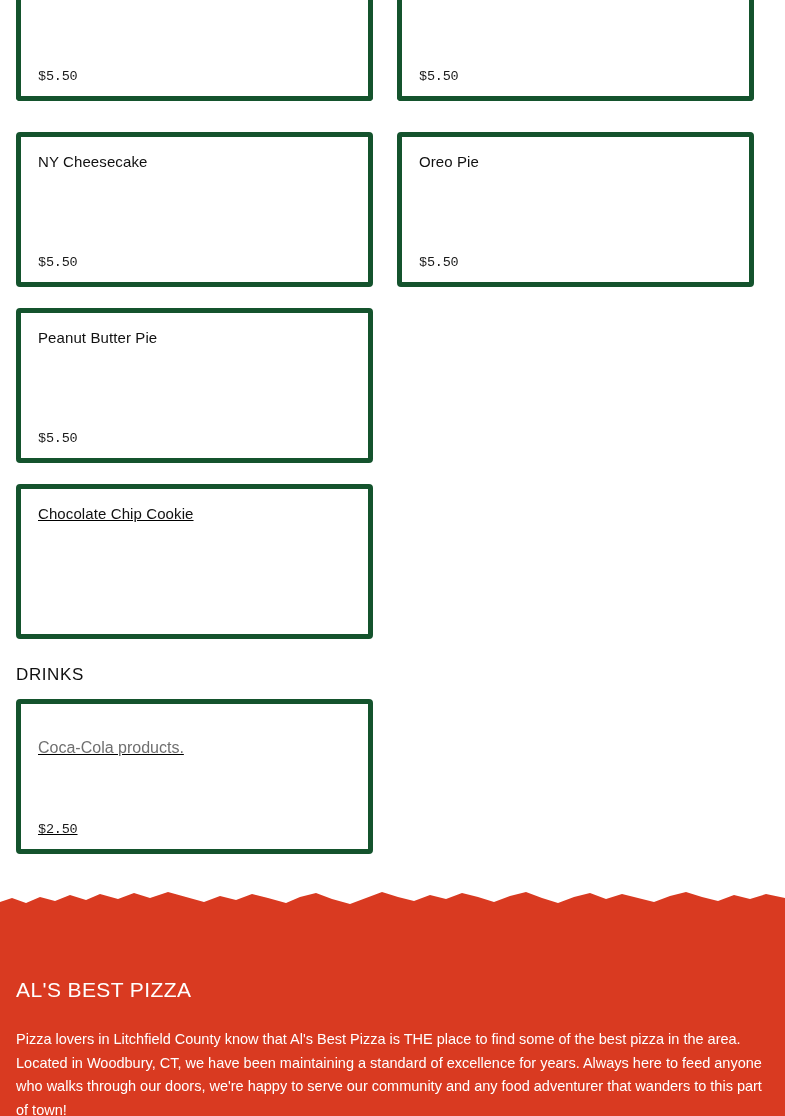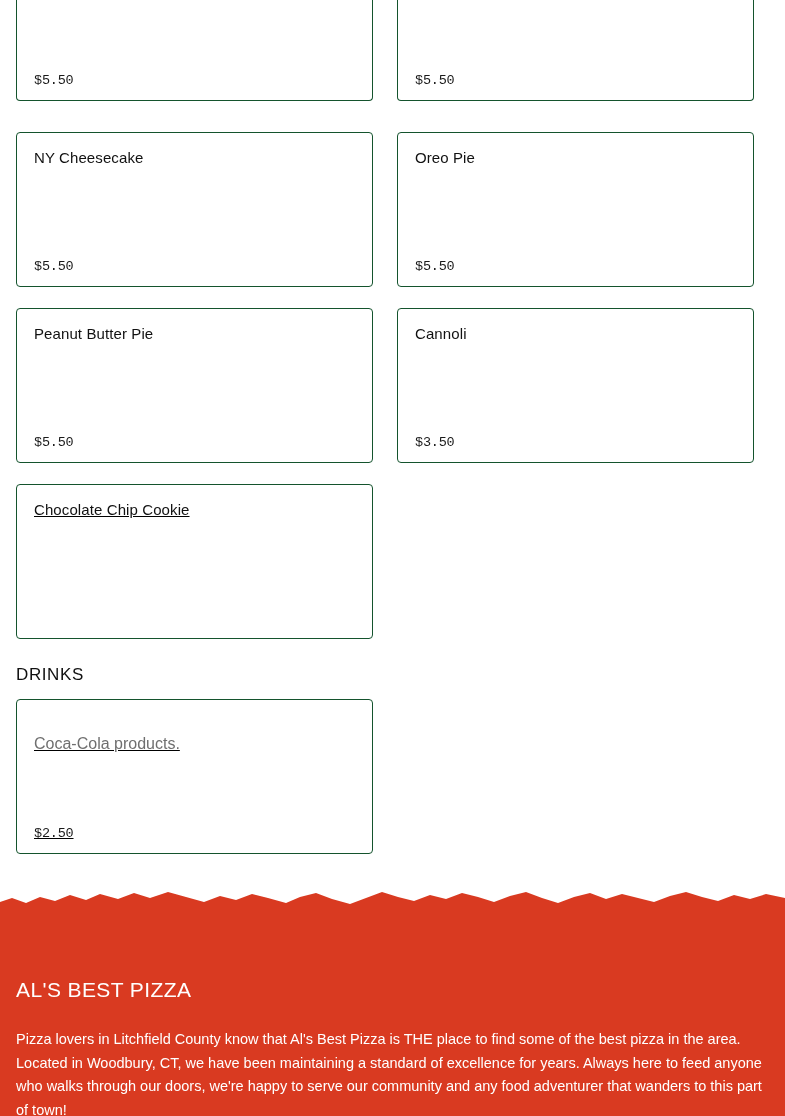--- a/index.html
+++ b/index.html
@@ -18,21 +18,21 @@
   }
 
   .grid {
     display: grid;
     grid-template-columns: 357px 357px;
     column-gap: 24px;
     row-gap: 21px;
   }
 
   .card {
-    border: 1px solid #14532d;
+    border: 5px solid #14532d;
     border-radius: 4px;
     background: #ffffff;
     height: 155px;
     padding: 15px 17px 12px 17px;
     display: flex;
     flex-direction: column;
     justify-content: space-between;
     position: relative;
   }
   .card.partial-top {
@@ -140,26 +140,20 @@
       </div>
       <div class="card-price">$5.50</div>
     </div>
 
     <div class="card">
       <div class="card-body">
         <div class="card-name">Peanut Butter Pie</div>
       </div>
       <div class="card-price">$5.50</div>
     </div>
-    <div class="card">
-      <div class="card-body">
-        <div class="card-name">Cannoli</div>
-      </div>
-      <div class="card-price">$3.50</div>
-    </div>
   </div>
 
   <div class="single-col" style="margin-top:21px">
     <div class="card">
       <div class="card-body">
         <div class="card-name">Chocolate Chip Cookie</div>
       </div>
     </div>
   </div>
 

